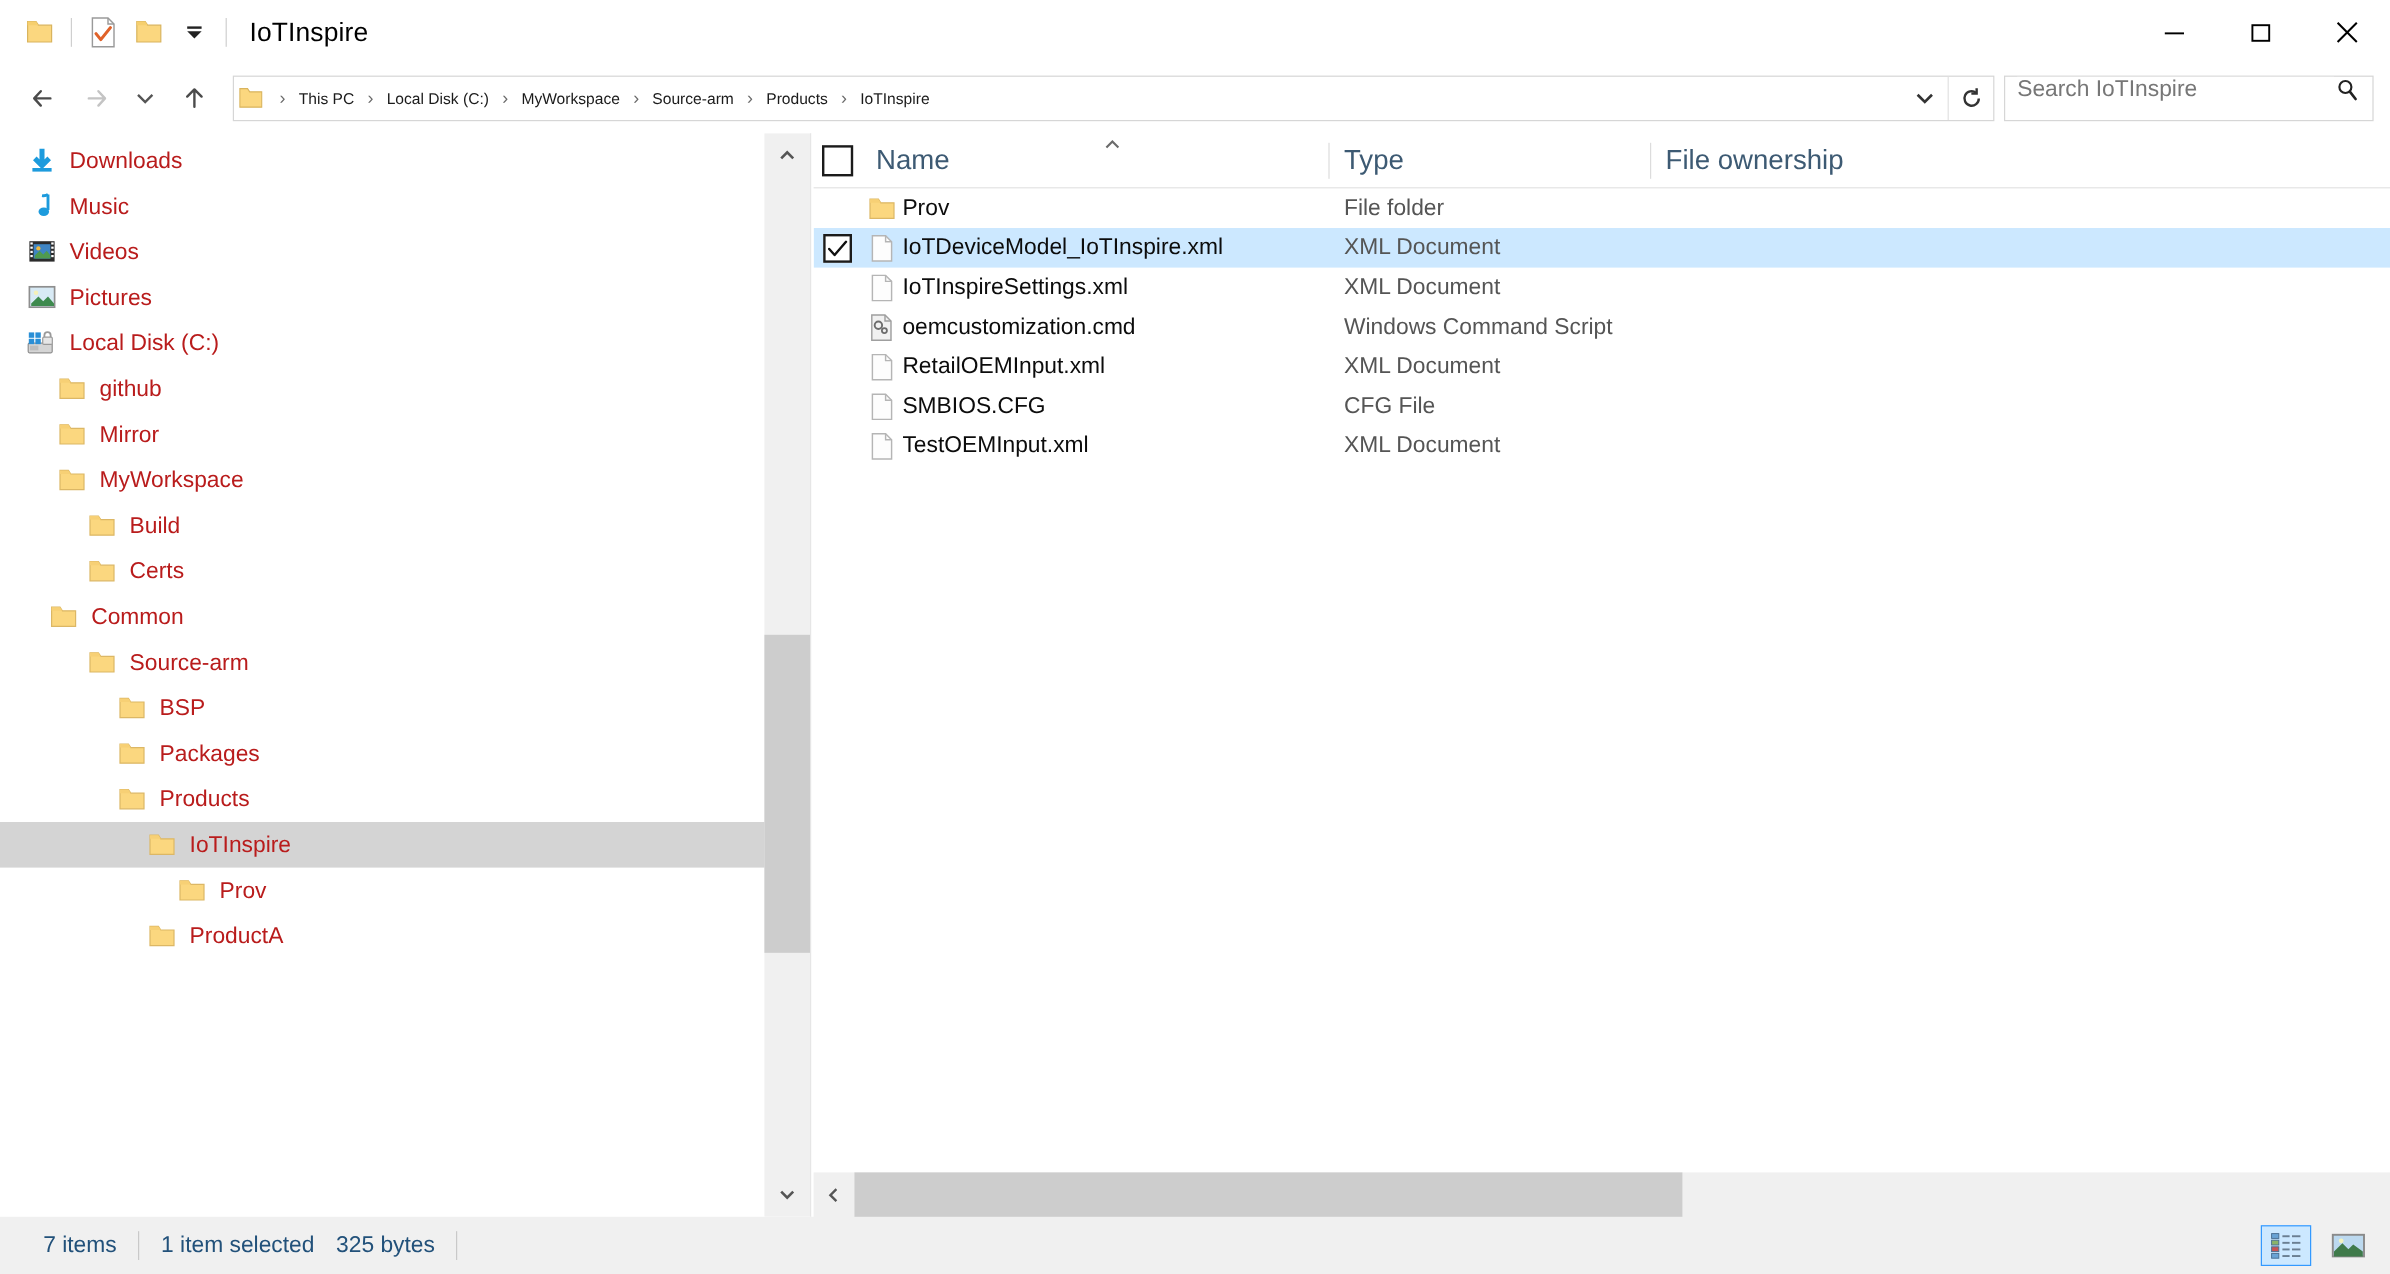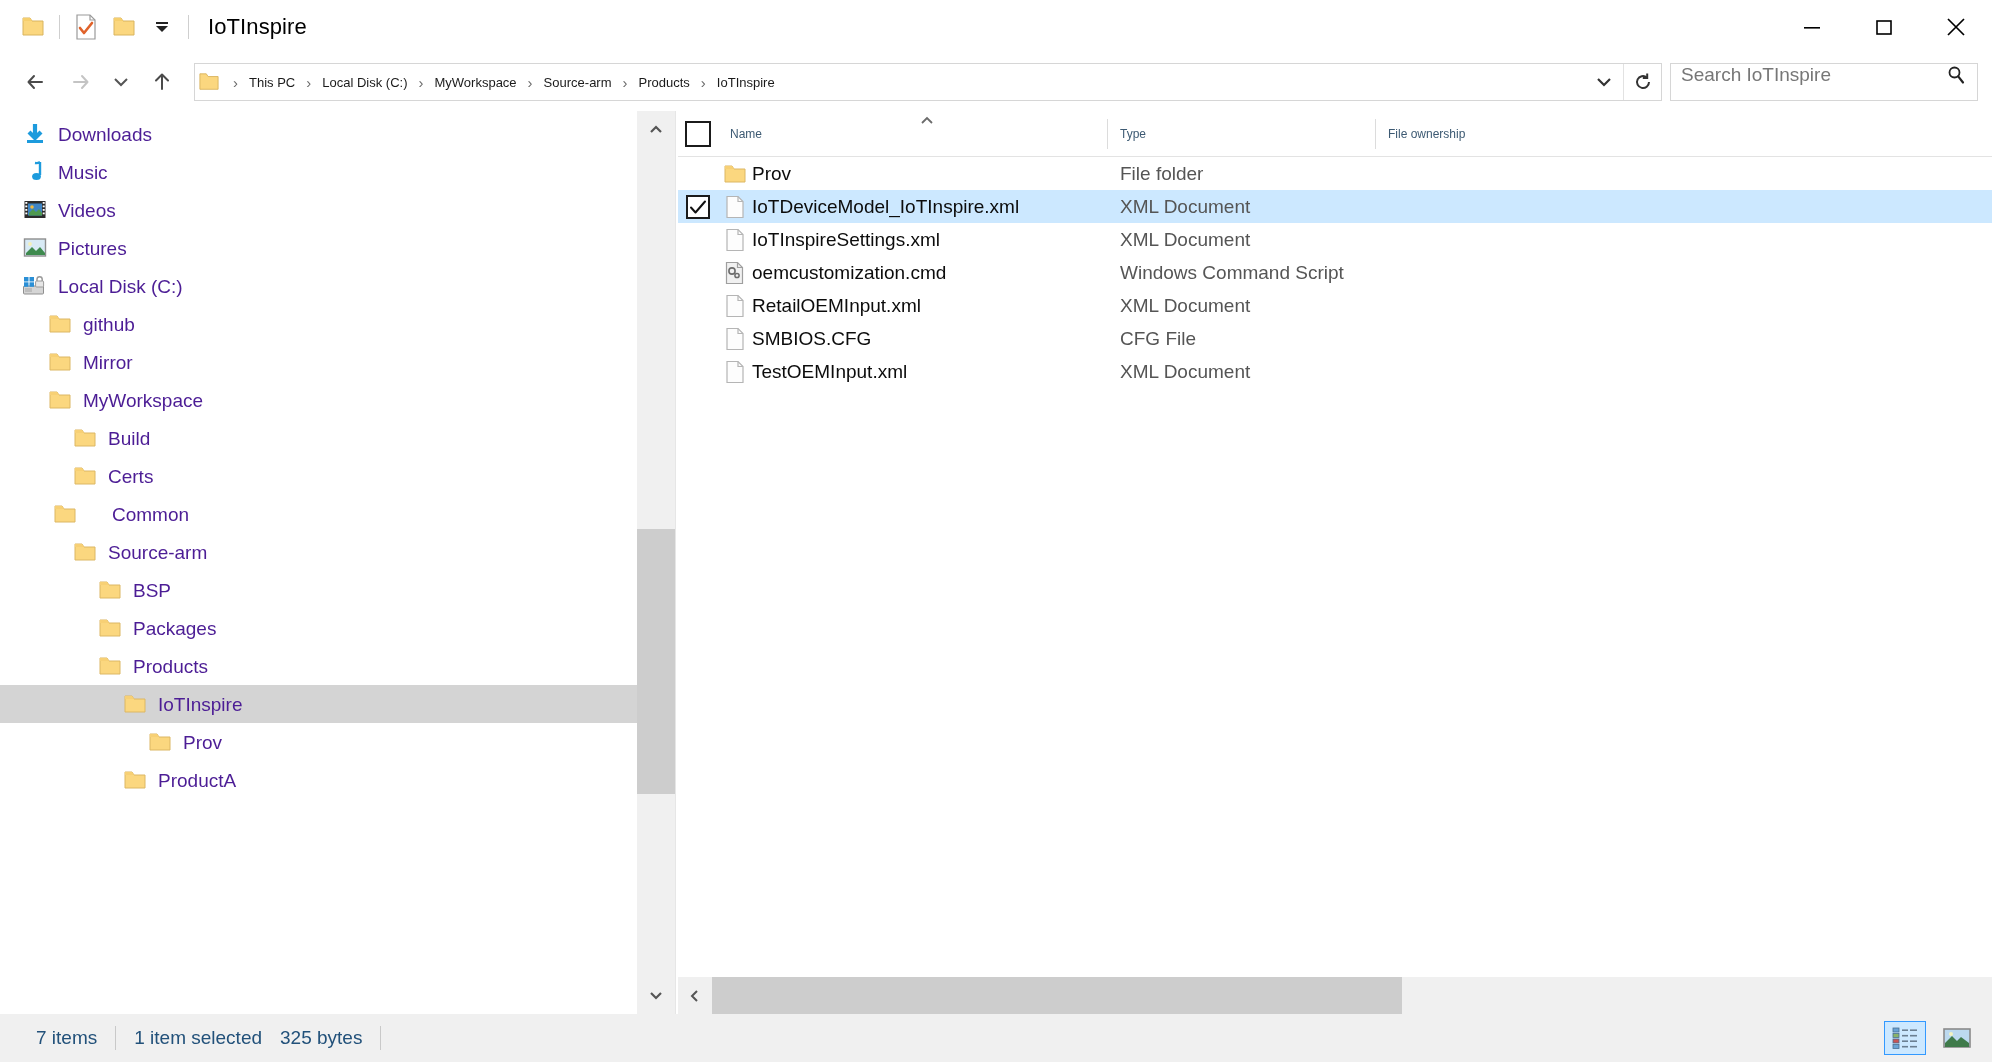--- a/index.html
+++ b/index.html
@@ -44,36 +44,36 @@
   .searchbox { width: 308px; height: 38px; border: 1px solid #d6d6d6; margin-left: 8px; display: flex; align-items: flex-start; padding: 0 10px; }
   .searchbox input { border: 0; outline: 0; flex: 1 1 auto; font-size: 19px; color: #111; font-family: "Liberation Sans", sans-serif; }
   .searchbox input::placeholder { color: #777; }
 
   
   .body { flex: 1 1 auto; display: flex; min-height: 0; position: relative; }
 
   
   .navpane { width: 675px; position: relative; overflow: hidden; background: #fff; flex: 0 0 auto; }
   .tree { padding-top: 4px; }
-  .tnode { height: 38px; display: flex; align-items: center; font-size: 19px; color: #4c1d95; white-space: nowrap; }
+  .tnode { height: 38px; display: flex; align-items: center; font-size: 19px; color: #b91c1c; white-space: nowrap; }
   .tnode.selected { background: #d4d4d4; }
   .tnode .ticon { width: 26px; height: 22px; display: flex; align-items: center; justify-content: center; margin-right: 10px; flex: 0 0 auto; }
   .tnode .tlabel { line-height: 1; }
 
   
   .vscroll { position: absolute; right: 0; top: 0; bottom: 0; width: 38px; background: #f0f0f0; display: flex; flex-direction: column; }
   .vs-arrow { height: 38px; display: flex; align-items: center; justify-content: center; flex: 0 0 auto; }
   .vs-track { flex: 1 1 auto; position: relative; }
   .vs-thumb { position: absolute; left: 0; right: 0; background: #cdcdcd; }
   .pane-split { width: 3px; background: #fff; border-left: 1px solid #e6e6e6; flex: 0 0 auto; }
 
   
   .listpane { flex: 1 1 auto; display: flex; flex-direction: column; min-width: 0; background: #fff; position: relative; }
   .colhead { height: 46px; display: flex; align-items: center; border-bottom: 1px solid #e3e3e3; position: relative; background: #fff; flex: 0 0 auto; }
-  .colhead .col { font-size: 12px; color: #3d5a73; display: flex; align-items: center; height: 46px; padding-left: 12px; position: relative; }
+  .colhead .col { font-size: 23px; color: #3d5a73; display: flex; align-items: center; height: 46px; padding-left: 12px; position: relative; }
   .col-sep { position: absolute; right: 0; top: 8px; bottom: 8px; width: 1px; background: #dcdcdc; }
   .c-name { width: 390px; }
   .c-type { width: 268px; }
   .c-own  { flex: 1 1 auto; }
   .hdr-check { width: 40px; display: flex; align-items: center; justify-content: center; flex: 0 0 auto; }
   .sort-caret { position: absolute; left: 200px; top: 2px; color: #5b5b5b; font-size: 14px; }
 
   .rows { flex: 1 1 auto; overflow: hidden; position: relative; }
   .frow { height: 33px; display: flex; align-items: center; font-size: 19px; }
   .frow.selected { background: #cce8ff; }
@@ -330,21 +330,21 @@
           </div>
           <div class="tnode" style="padding-left: 72px;">
             <span class="ticon">
               <svg width="24" height="22" viewBox="0 0 24 22">
                 <path d="M2 3h7l2 3h11v13H2z" fill="#fbd77f" stroke="#dcb765" stroke-width="1"></path>
                 <path d="M2 3h7l2 3H2z" fill="#f7d075"></path>
               </svg>
             </span>
             <span class="tlabel">Certs</span>
           </div>
-          <div class="tnode" style="padding-left: 52px; gap: 24px;">
+          <div class="tnode" style="padding-left: 40px;">
             <span class="ticon">
               <svg width="24" height="22" viewBox="0 0 24 22">
                 <path d="M2 3h7l2 3h11v13H2z" fill="#fbd77f" stroke="#dcb765" stroke-width="1"></path>
                 <path d="M2 3h7l2 3H2z" fill="#f7d075"></path>
               </svg>
             </span>
             <span class="tlabel">Common</span>
           </div>
           <div class="tnode" style="padding-left: 72px;">
             <span class="ticon">

